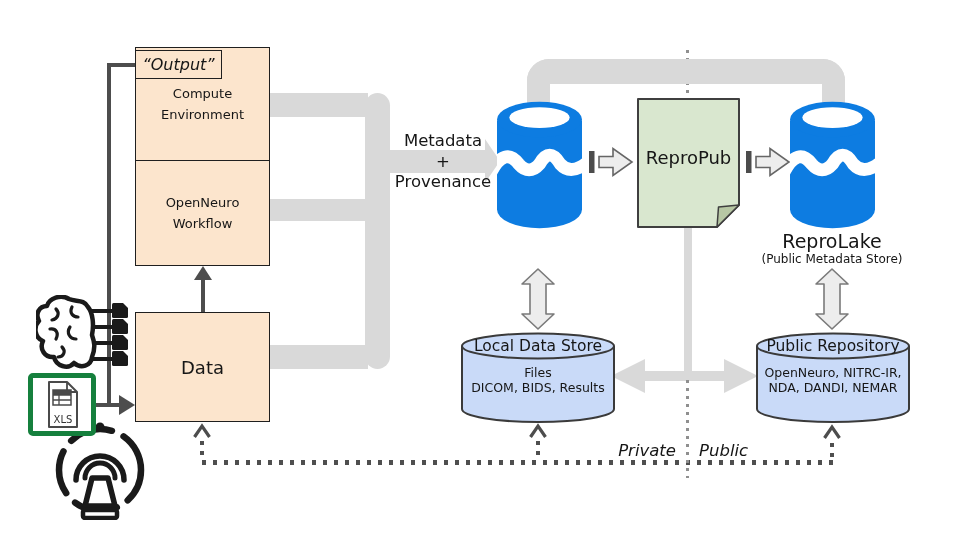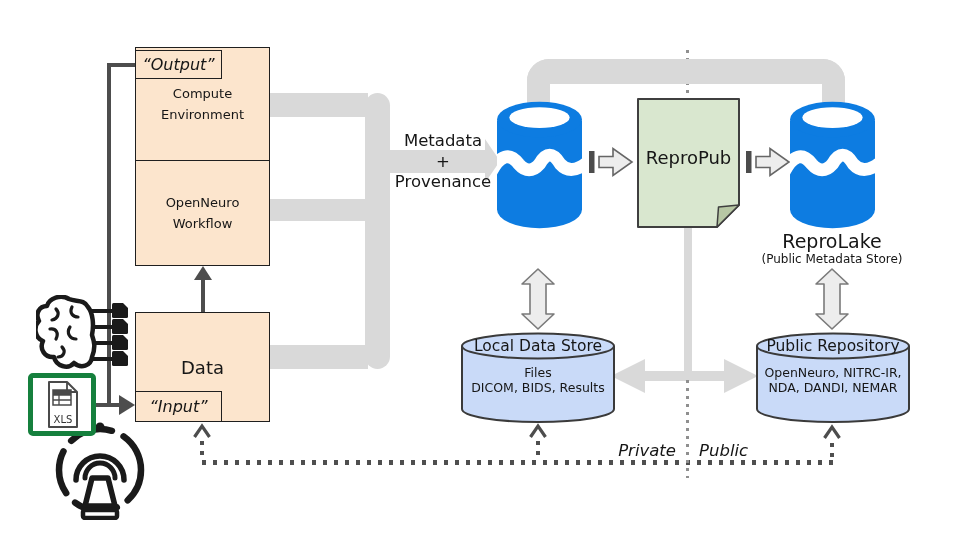--- a/index.html
+++ b/index.html
@@ -84,23 +84,20 @@
   <div class="abs peach boxlabel z4" style="left:135px;top:160px;width:135px;height:106px;">
     <span>OpenNeuro</span>
     <span>Workflow</span>
   </div>
   <div class="abs peach tag z5" style="left:135px;top:50px;width:87px;height:29px;">
     <span>“Output”</span>
   </div>
 
   <div class="abs peach boxlabel z4" style="left:135px;top:312px;width:135px;height:110px;font-size:18px;">
     <span>Data</span>
-  </div>
-  <div class="abs peach tag z5" style="left:135px;top:391px;width:87px;height:31px;">
-    <span>“Input”</span>
   </div>
 
   <div class="abs meta z3" style="left:383px;top:131px;width:120px;">
     <span style="display:block">Metadata</span>
     <span style="display:block">+</span>
     <span style="display:block">Provenance</span>
   </div>
 
   <svg class="abs z3" style="left:497px;top:100px;" width="85" height="130" viewBox="0 0 86 130">
     <path d="M0,20 V110 A43,19 0 0 0 86,110 V20 Z" fill="#0d7ce1"></path>

